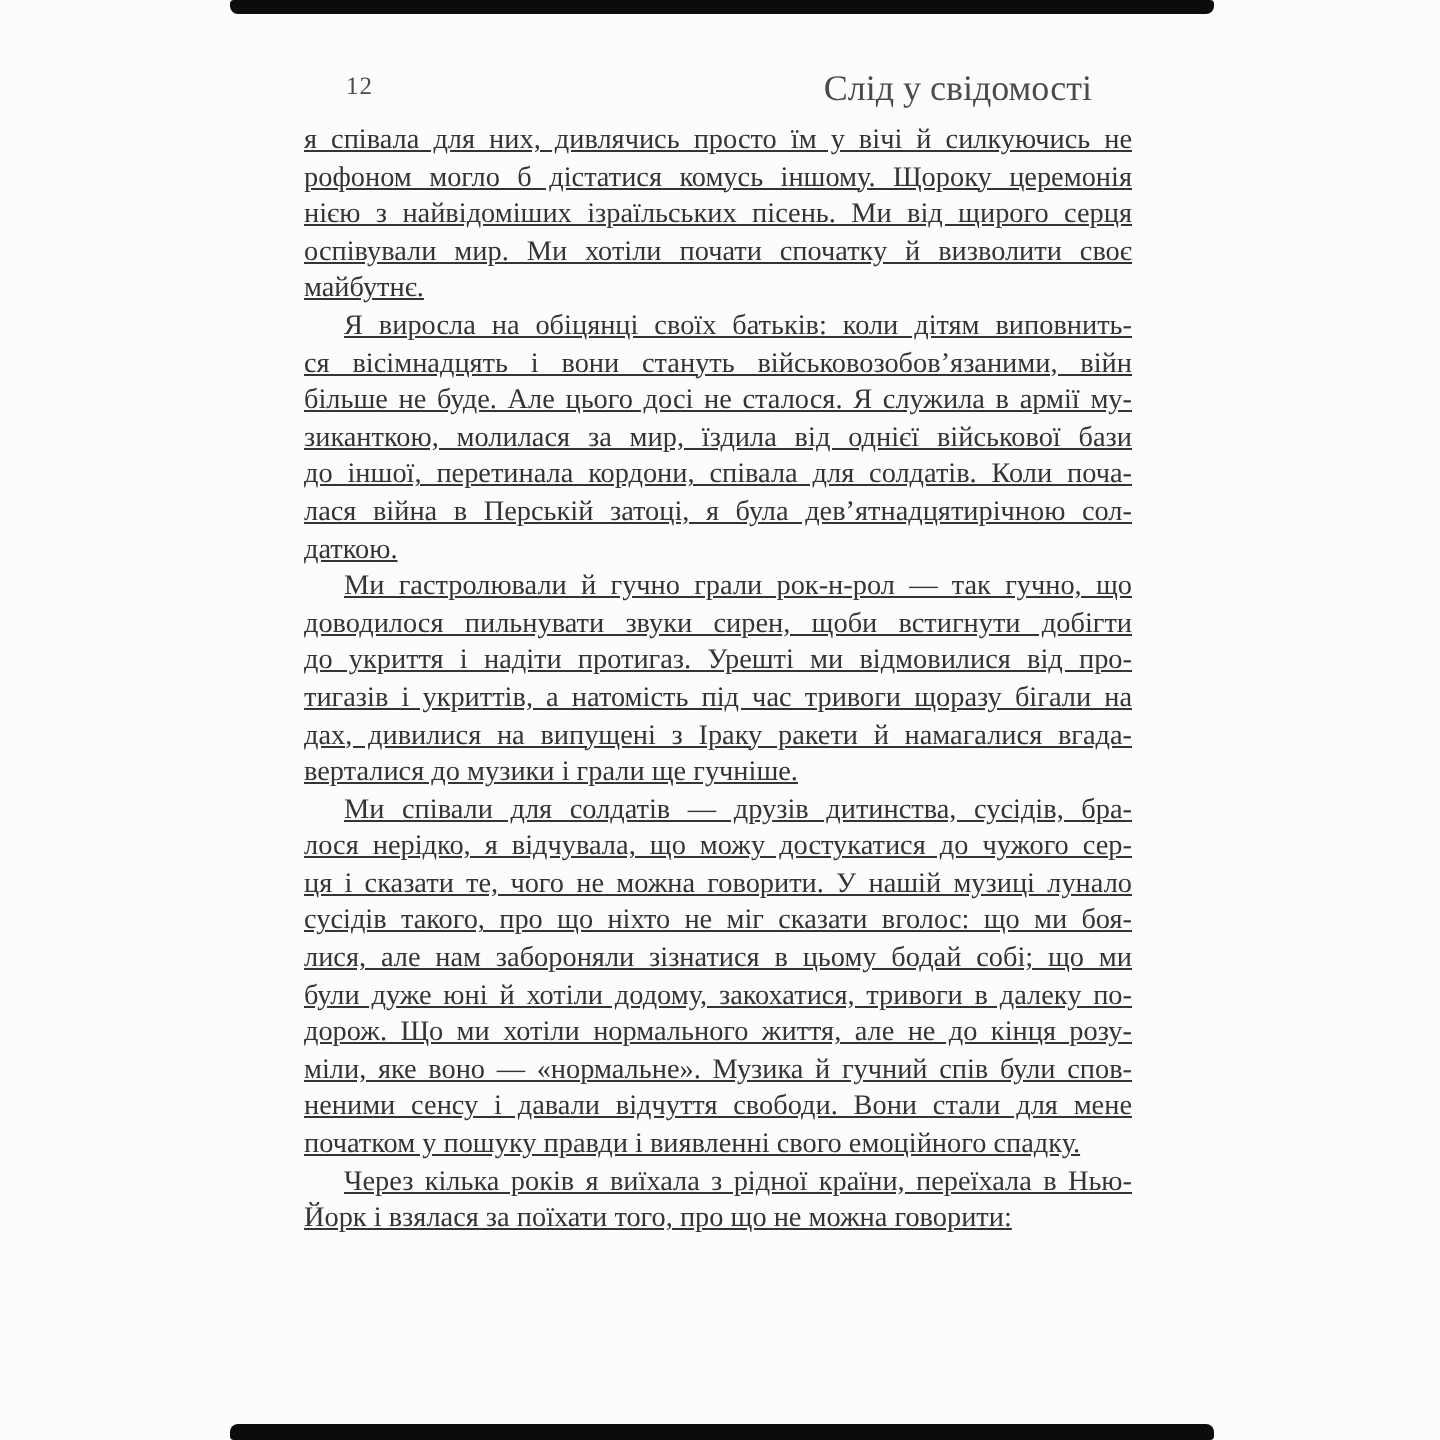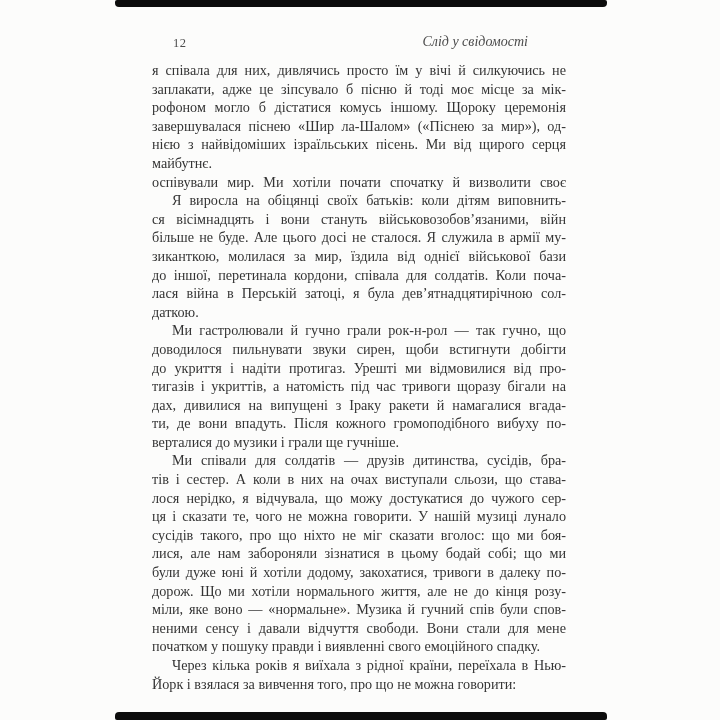--- a/index.html
+++ b/index.html
@@ -30,85 +30,81 @@
   }
   .folio {
     position: absolute;
     left: 21px;
     top: 2px;
     font-size: 12.5px;
     letter-spacing: 0.5px;
   }
   .running-title {
     position: absolute;
-    right: 38px;
+    right: 20px;
     top: 0;
-    font-style: italic;
-    font-size: 14px;
+    font-size: 18px;
   }
   .text-block {
     position: absolute;
     top: 61px;
     left: 152px;
     width: 414px;
     color: var(--text, #343434);
     font-size: 14.2px;
     line-height: 18.6px;
   }
   .line {
     text-align: justify;
     text-align-last: justify;
     white-space: normal;
     height: 18.6px;
+    text-decoration: underline;
   }
   .line.end { text-align-last: left; }
   .line.indent { text-indent: 20px; }
 </style>
 </head>
 <body>
 
 <div class="page">
   <div class="scan-edge top"></div>
 
   <div class="running-header">
     <span class="folio">12</span>
     <span class="running-title">Слід у свідомості</span>
   </div>
 
   <div class="text-block">
       <div class="line">я співала для них, дивлячись просто їм у вічі й силкуючись не</div>
-      <div class="line">заплакати, адже це зіпсувало б пісню й тоді моє місце за мік-</div>
       <div class="line">рофоном могло б дістатися комусь іншому. Щороку церемонія</div>
-      <div class="line">завершувалася піснею «Шир ла-Шалом» («Піснею за мир»), од-</div>
       <div class="line">нією з найвідоміших ізраїльських пісень. Ми від щирого серця</div>
+      <div class="line">оспівували мир. Ми хотіли почати спочатку й визволити своє</div>
       <div class="line end">майбутнє.</div>
-      <div class="line">оспівували мир. Ми хотіли почати спочатку й визволити своє</div>
       <div class="line indent">Я виросла на обіцянці своїх батьків: коли дітям виповнить-</div>
       <div class="line">ся вісімнадцять і вони стануть військовозобов’язаними, війн</div>
       <div class="line">більше не буде. Але цього досі не сталося. Я служила в армії му-</div>
       <div class="line">зиканткою, молилася за мир, їздила від однієї військової бази</div>
       <div class="line">до іншої, перетинала кордони, співала для солдатів. Коли поча-</div>
       <div class="line">лася війна в Перській затоці, я була дев’ятнадцятирічною сол-</div>
       <div class="line end">даткою.</div>
       <div class="line indent">Ми гастролювали й гучно грали рок-н-рол — так гучно, що</div>
       <div class="line">доводилося пильнувати звуки сирен, щоби встигнути добігти</div>
       <div class="line">до укриття і надіти протигаз. Урешті ми відмовилися від про-</div>
       <div class="line">тигазів і укриттів, а натомість під час тривоги щоразу бігали на</div>
       <div class="line">дах, дивилися на випущені з Іраку ракети й намагалися вгада-</div>
-      <div class="line">ти, де вони впадуть. Після кожного громоподібного вибуху по-</div>
       <div class="line end">верталися до музики і грали ще гучніше.</div>
       <div class="line indent">Ми співали для солдатів — друзів дитинства, сусідів, бра-</div>
-      <div class="line">тів і сестер. А коли в них на очах виступали сльози, що става-</div>
       <div class="line">лося нерідко, я відчувала, що можу достукатися до чужого сер-</div>
       <div class="line">ця і сказати те, чого не можна говорити. У нашій музиці лунало</div>
       <div class="line">сусідів такого, про що ніхто не міг сказати вголос: що ми боя-</div>
       <div class="line">лися, але нам забороняли зізнатися в цьому бодай собі; що ми</div>
       <div class="line">були дуже юні й хотіли додому, закохатися, тривоги в далеку по-</div>
       <div class="line">дорож. Що ми хотіли нормального життя, але не до кінця розу-</div>
       <div class="line">міли, яке воно — «нормальне». Музика й гучний спів були спов-</div>
       <div class="line">неними сенсу і давали відчуття свободи. Вони стали для мене</div>
       <div class="line end">початком у пошуку правди і виявленні свого емоційного спадку.</div>
       <div class="line indent">Через кілька років я виїхала з рідної країни, переїхала в Нью-</div>
-      <div class="line end">Йорк і взялася за вивчення того, про що не можна говорити:</div>
+      <div class="line end">Йорк і взялася за поїхати того, про що не можна говорити:</div>
     </div>
 
   <div class="scan-edge bottom"></div>
 </div>
 
 </body></html>

